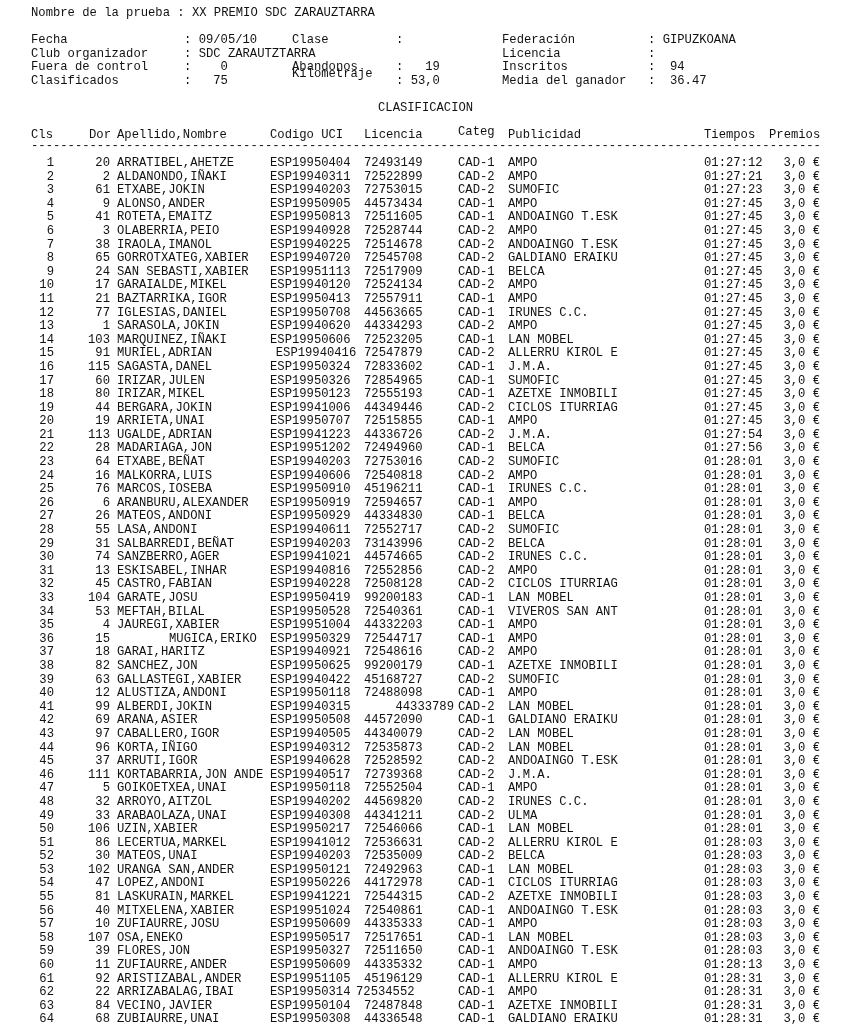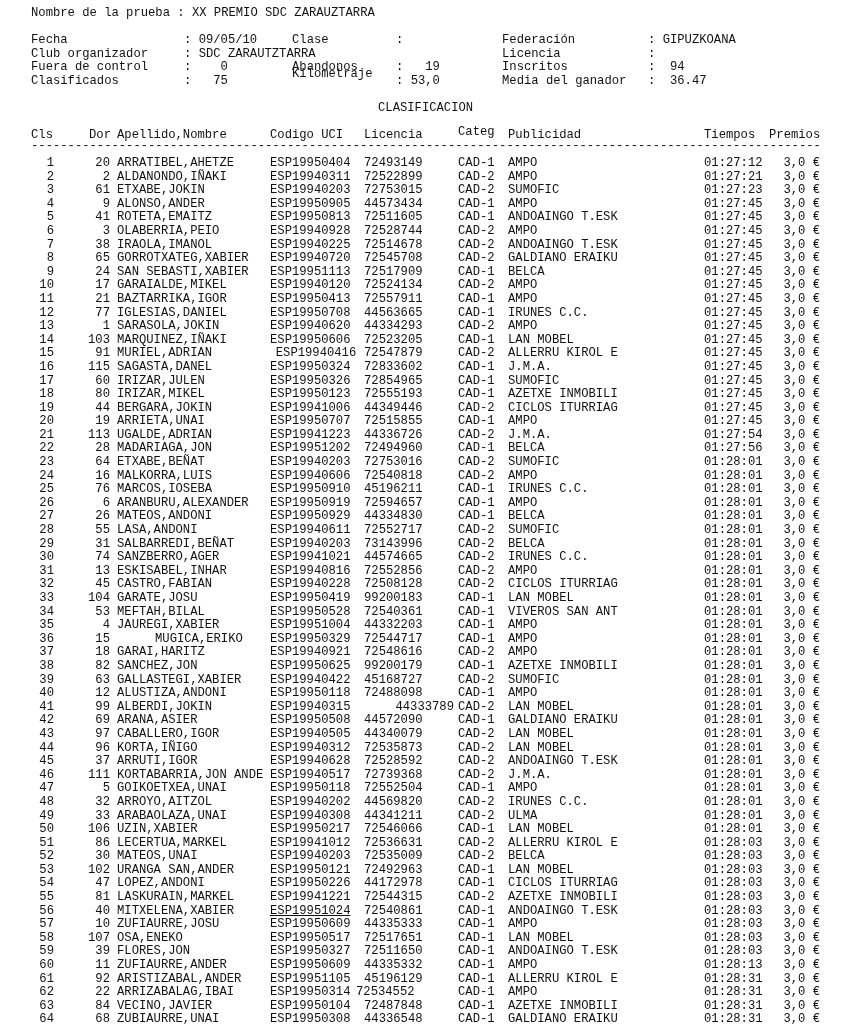--- a/index.html
+++ b/index.html
@@ -442,21 +442,21 @@
       <span class="c" style="left: 270px; width: 92px;">ESP19951004</span>
       <span class="c" style="left: 364px; width: 90px;">44332203</span>
       <span class="c" style="left: 458px; width: 48px;">CAD-1</span>
       <span class="c" style="left: 508px; width: 190px;">AMPO</span>
       <span class="c" style="left: 704px; width: 62px;">01:28:01</span>
       <span class="c r" style="left: 768px; width: 52px;">3,0 €</span>
     </div>
     <div class="row">
       <span class="c r" style="left: 20px; width: 34px;">36</span>
       <span class="c r" style="left: 58px; width: 52px;">15</span>
-      <span class="c" style="left: 117px; width: 152px; padding-left: 38px;">MUGICA,ERIKO</span>
+      <span class="c" style="left: 131px; width: 152px; padding-left: 38px;">MUGICA,ERIKO</span>
       <span class="c" style="left: 270px; width: 92px;">ESP19950329</span>
       <span class="c" style="left: 364px; width: 90px;">72544717</span>
       <span class="c" style="left: 458px; width: 48px;">CAD-1</span>
       <span class="c" style="left: 508px; width: 190px;">AMPO</span>
       <span class="c" style="left: 704px; width: 62px;">01:28:01</span>
       <span class="c r" style="left: 768px; width: 52px;">3,0 €</span>
     </div>
     <div class="row">
       <span class="c r" style="left: 20px; width: 34px;">37</span>
       <span class="c r" style="left: 58px; width: 52px;">18</span>
@@ -663,21 +663,21 @@
       <span class="c" style="left: 364px; width: 90px;">72544315</span>
       <span class="c" style="left: 458px; width: 48px;">CAD-2</span>
       <span class="c" style="left: 508px; width: 190px;">AZETXE INMOBILI</span>
       <span class="c" style="left: 704px; width: 62px;">01:28:03</span>
       <span class="c r" style="left: 768px; width: 52px;">3,0 €</span>
     </div>
     <div class="row">
       <span class="c r" style="left: 20px; width: 34px;">56</span>
       <span class="c r" style="left: 58px; width: 52px;">40</span>
       <span class="c" style="left: 117px; width: 152px;">MITXELENA,XABIER</span>
-      <span class="c" style="left: 270px; width: 92px; text-decoration: underline;">ESP19951024</span>
+      <span class="c" style="left: 270px; width: 92px;">ESP19951024</span>
       <span class="c" style="left: 364px; width: 90px;">72540861</span>
       <span class="c" style="left: 458px; width: 48px;">CAD-1</span>
       <span class="c" style="left: 508px; width: 190px;">ANDOAINGO T.ESK</span>
       <span class="c" style="left: 704px; width: 62px;">01:28:03</span>
       <span class="c r" style="left: 768px; width: 52px;">3,0 €</span>
     </div>
     <div class="row">
       <span class="c r" style="left: 20px; width: 34px;">57</span>
       <span class="c r" style="left: 58px; width: 52px;">10</span>
       <span class="c" style="left: 117px; width: 152px;">ZUFIAURRE,JOSU</span>

